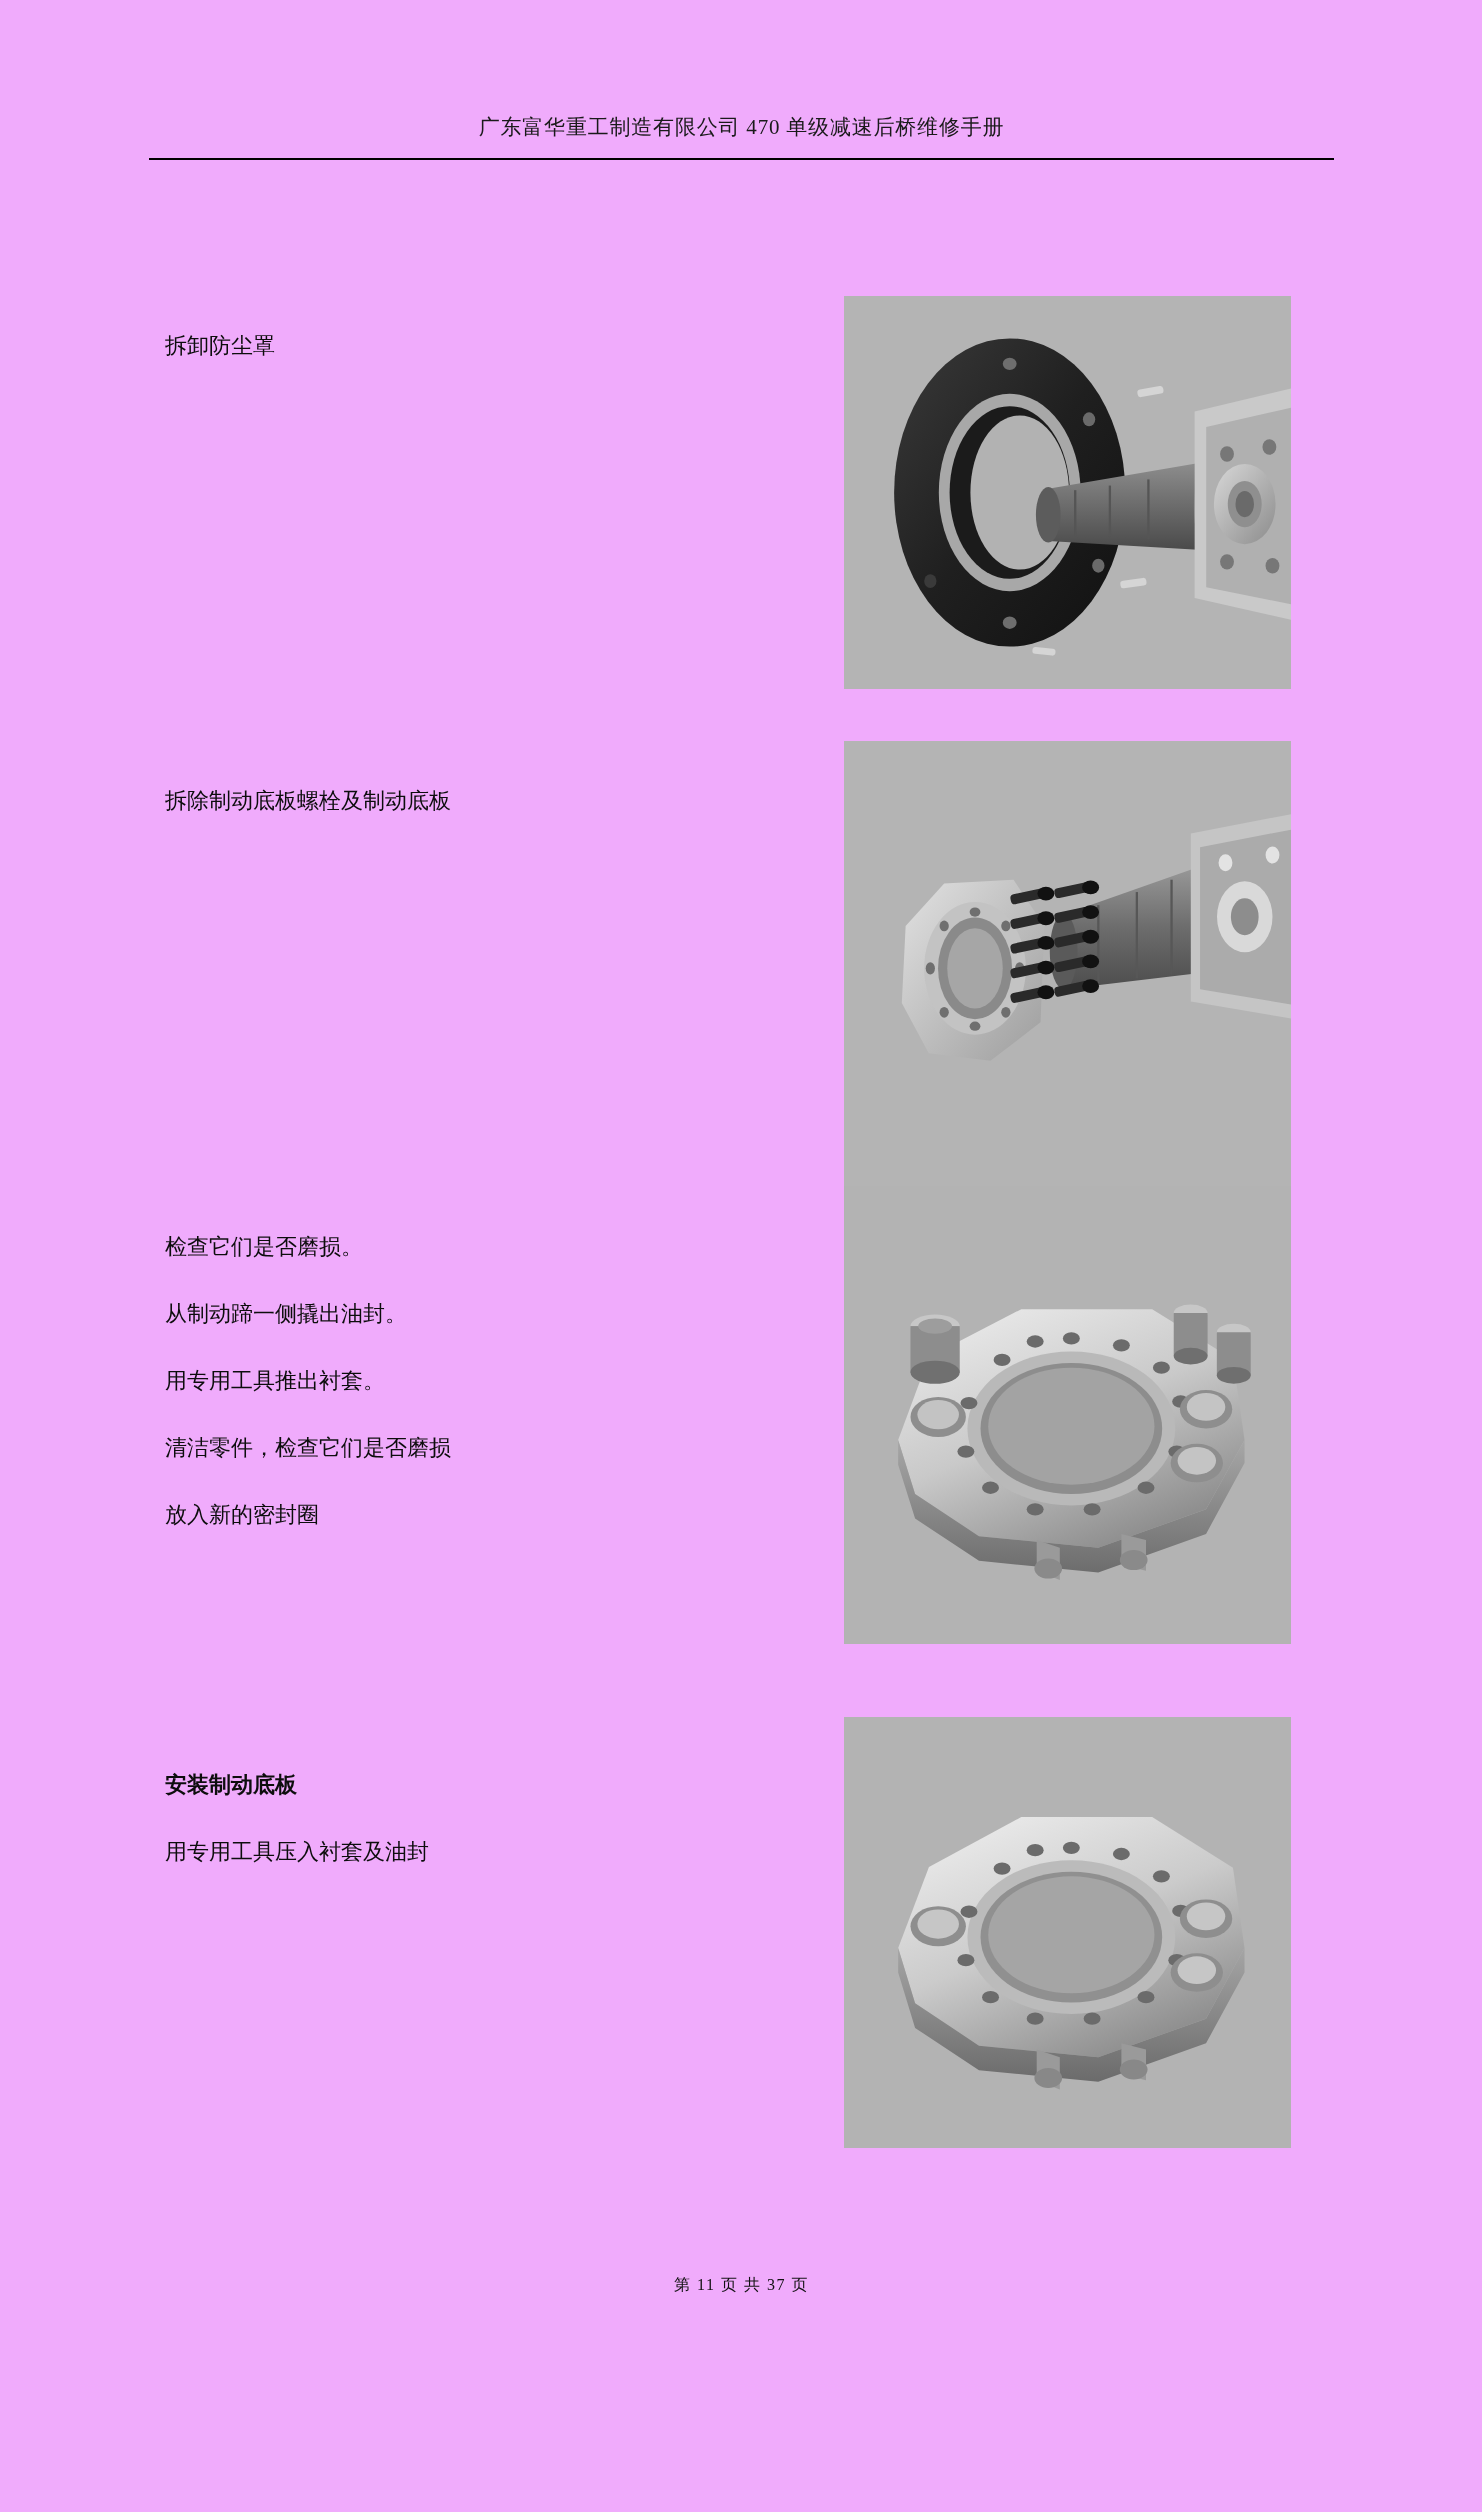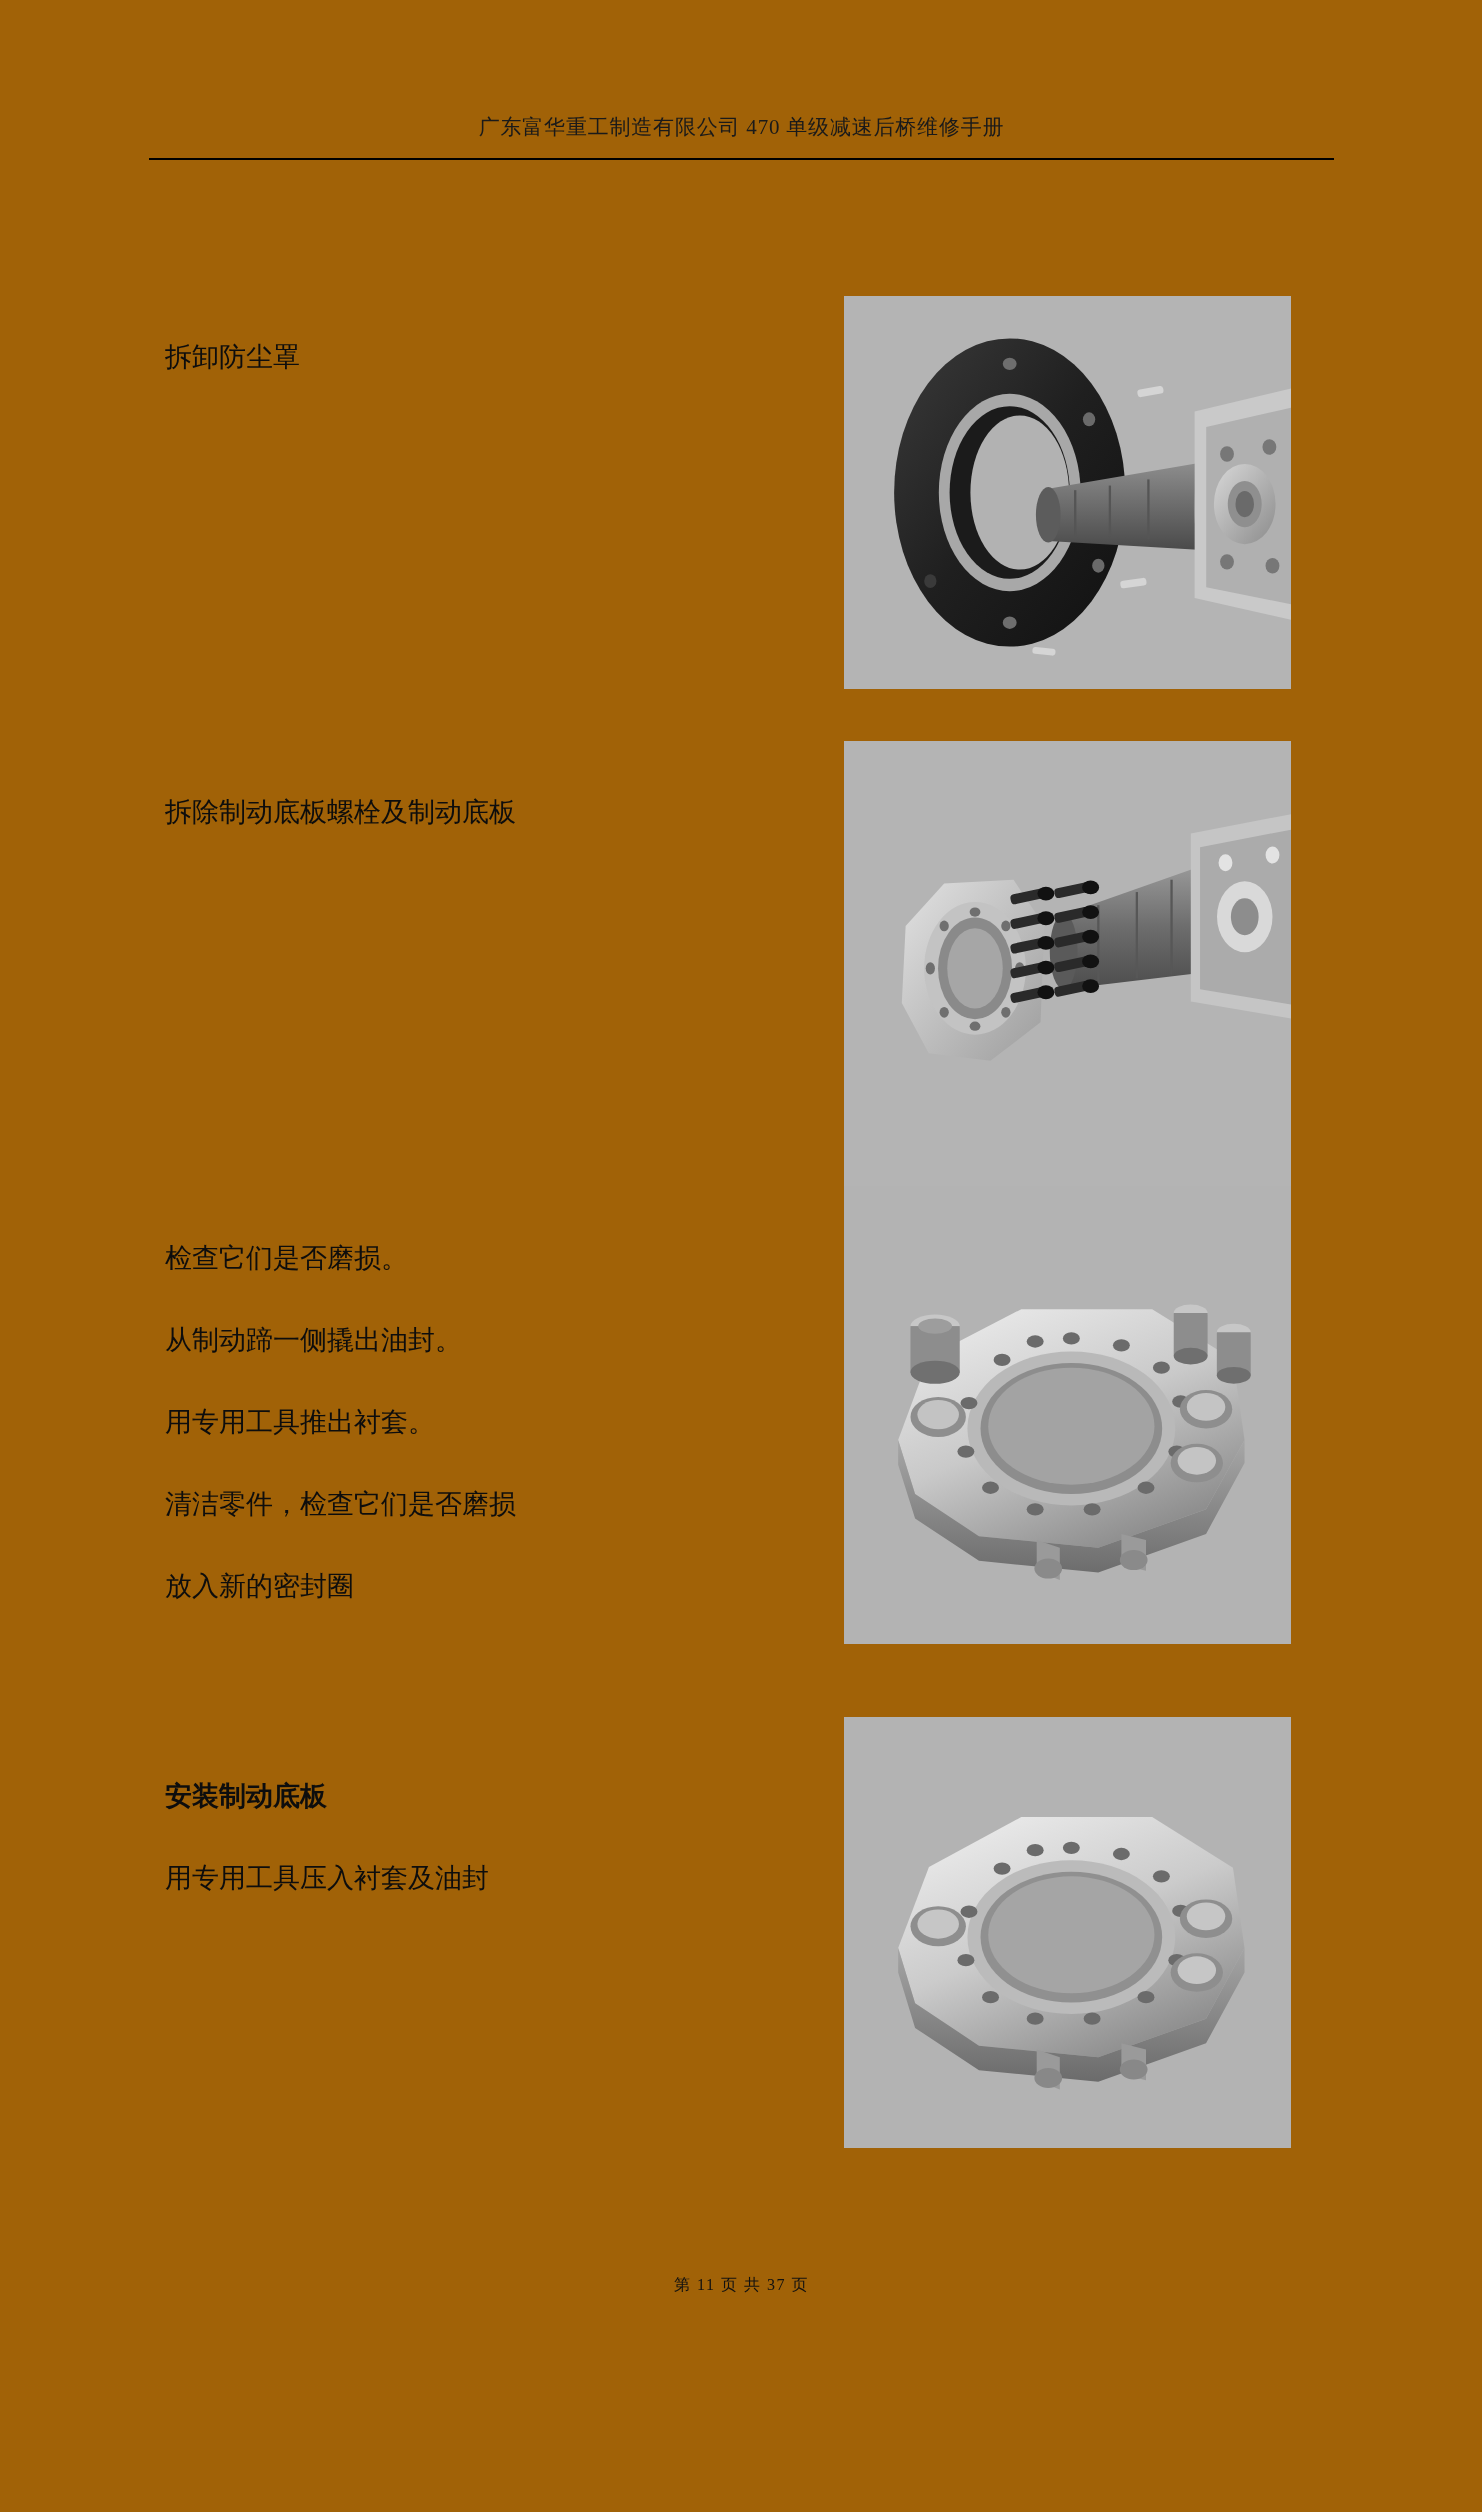--- a/index.html
+++ b/index.html
@@ -9,21 +9,21 @@
   }
   body {
     font-family: "Liberation Serif", "DejaVu Serif", serif;
     color: #111111;
   }
   .page {
     position: relative;
     width: 1483px;
     height: 2512px;
     margin: 0 auto;
-    background: #a16207;
+    background: #f0abfc;
     overflow: hidden;
   }
 
   
   .header {
     position: absolute;
     left: 0;
     right: 0;
     top: 115px;
     text-align: center;
@@ -42,21 +42,21 @@
     top: 158px;
     border-top: 2.3px solid #000000;
   }
 
   
   .block {
     position: absolute;
   }
   .caption {
     font-family: Liberation Sans, sans-serif;
-    font-size: 27px;
+    font-size: 22px;
     line-height: 1.52;
     color: #0d0d0d;
     white-space: pre-line;
   }
   .caption.bold-first .cap-head {
     font-weight: bold;
   }
   .cap-line {
     display: block;
   }

